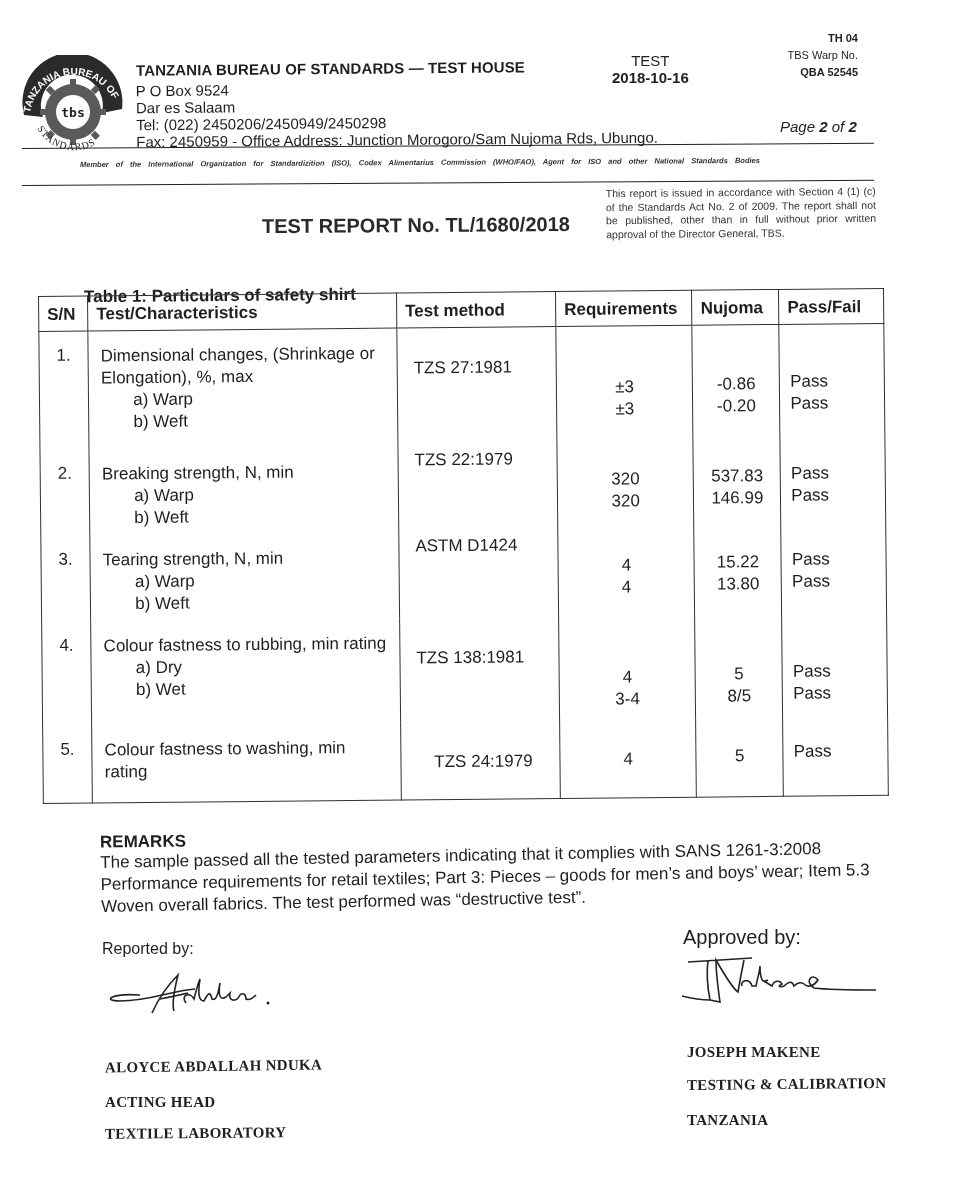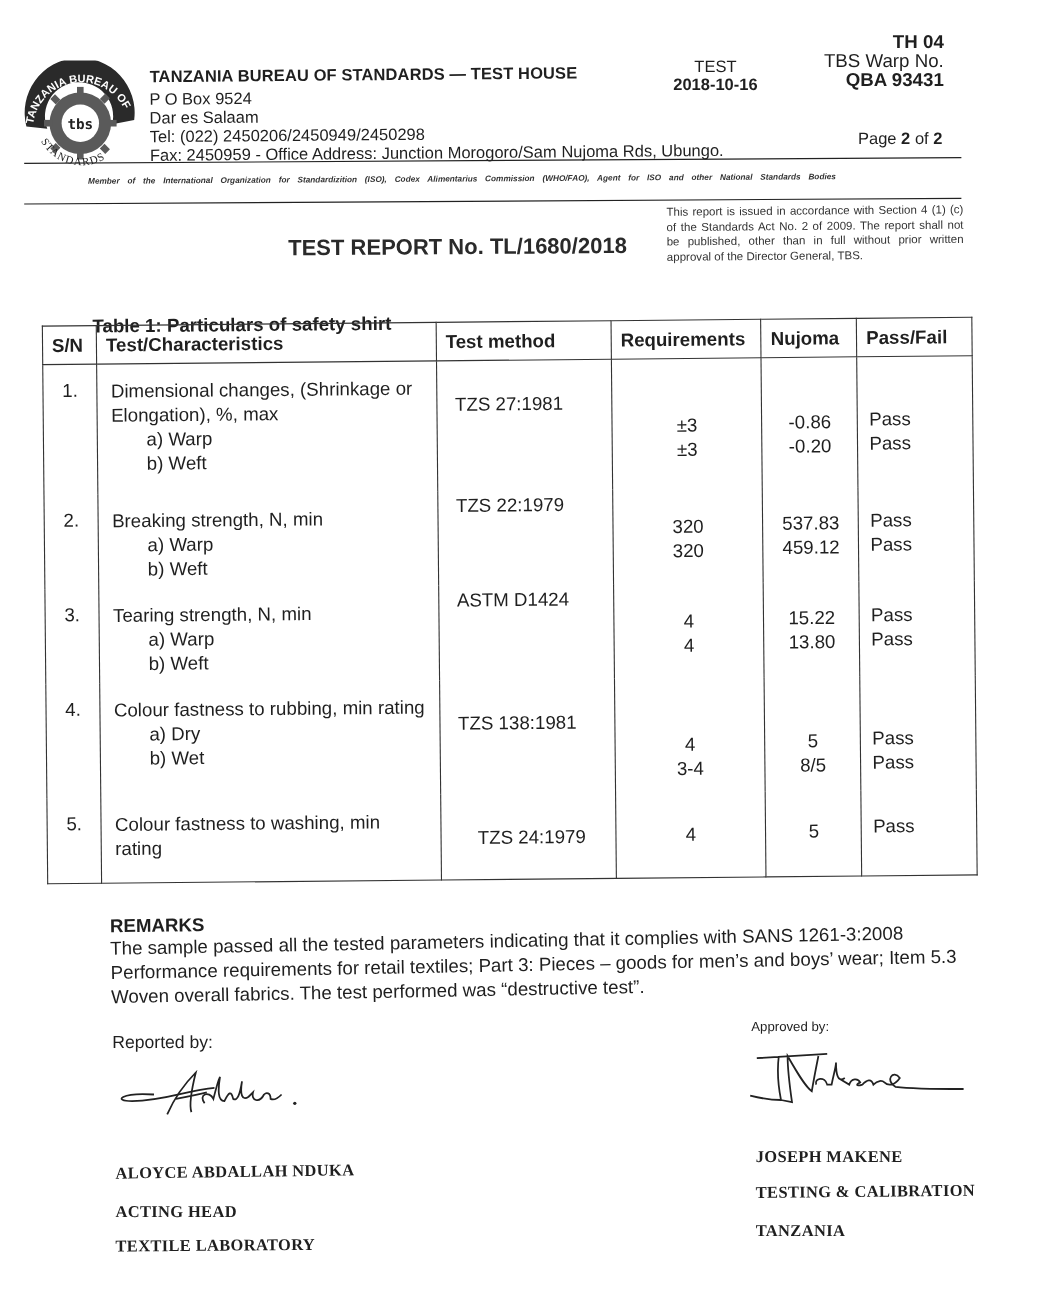--- a/index.html
+++ b/index.html
@@ -7,23 +7,23 @@
       width:958px; height:1178px; position:relative; overflow:hidden;
       font-family:"Liberation Sans", "DejaVu Sans", sans-serif; color:#1f1f1f;
     }
     .abs { position:absolute; }
     .logo { left:18px; top:55px; width:110px; height:100px; }
     .org-name { left:136px; top:60px; font-size:15px; font-weight:bold; letter-spacing:0.1px; transform:rotate(-0.5deg); }
     .org-line { font-size:15px; line-height:17px; }
     .addr { left:136px; top:80px; transform:rotate(-0.5deg); }
     .date-block { left:612px; top:52px; text-align:center; font-size:15px; line-height:17px; }
     .date-block .val { font-weight:bold; }
-    .code-block { left:745px; top:30px; text-align:right; width:113px; font-size:17px; line-height:17px; }
+    .code-block { left:745px; top:30px; text-align:right; width:113px; font-size:11px; line-height:17px; }
     .code-block .b { font-weight:bold; }
-    .page-no { left:780px; top:118px; font-size:15px; }
+    .page-no { left:780px; top:118px; font-size:15px;font-style:italic; }
     .page-no b { font-weight:bold; }
     .rule1 { left:22px; top:148px; width:852px; height:0; border-top:1.6px solid #222; transform:rotate(-0.35deg); transform-origin:left; }
     .member { left:80px; top:158px; font-size:7.5px; font-style:italic; font-weight:bold; word-spacing:5px; transform:rotate(-0.35deg); white-space:nowrap; color:#333; }
     .rule2 { left:22px; top:185px; width:852px; height:0; border-top:1.6px solid #222; transform:rotate(-0.35deg); transform-origin:left; }
     .report-title { left:262px; top:214px; font-size:20px; font-weight:bold; color:#2a2a2a; transform:rotate(-0.4deg); }
     .notice { left:606px; top:186px; width:270px; font-size:10.5px; line-height:13.5px; text-align:justify; color:#333; transform:rotate(-0.5deg); }
 
     .table-caption { left:84px; top:286px; font-size:17px; font-weight:bold; transform:rotate(-0.5deg); }
     .tbl { left:38px; top:296px; width:846px; transform:rotate(-0.55deg); transform-origin:left top; }
     table { border-collapse:collapse; width:846px; }
@@ -35,21 +35,21 @@
     td.tm { width:125px; padding:14px 10px 0 16px; }
     td.rq { width:124px; text-align:center; }
     td.rs { width:80px; text-align:center; }
     td.pf { width:88px; padding-left:10px; }
     .sub { padding-left:32px; display:block; }
     .val-stack { line-height:22px; }
 
     .remarks-h { left:100px; top:832px; font-size:17px; font-weight:bold; transform:rotate(-0.6deg);text-align:center; }
     .remarks { left:100px; top:840px; width:790px; font-size:17px; line-height:22px; transform:rotate(-1.1deg); transform-origin:left top; }
     .rep-by { left:102px; top:940px; font-size:16px; }
-    .app-by { left:683px; top:926px; font-size:12px; }
+    .app-by { left:683px; top:926px; font-size:20px; }
     .sig { stroke:#222; stroke-width:1.6; fill:none; }
     .sign-left { left:100px; top:965px; width:210px; height:60px; }
     .sign-right { left:680px; top:952px; width:200px; height:60px; }
     .serif { font-family:"Liberation Serif", "DejaVu Serif", serif; font-weight:bold; font-size:15px; letter-spacing:0.3px; }
     .n1 { left:105px; top:1058px; transform:rotate(-0.8deg); }
     .n2 { left:105px; top:1094px; }
     .n3 { left:105px; top:1125px; transform:rotate(-0.5deg); }
     .m1 { left:687px; top:1044px; }
     .m2 { left:687px; top:1076px; transform:rotate(-0.6deg); }
     .m3 { left:687px; top:1112px; }
@@ -95,21 +95,21 @@
 </div>
 
 <div class="abs date-block">
   <div>TEST</div>
   <div class="val">2018-10-16</div>
 </div>
 
 <div class="abs code-block">
   <div class="b">TH 04</div>
   <div>TBS Warp No.</div>
-  <div class="b">QBA 93431</div>
+  <div class="b">QBA 52545</div>
 </div>
 
 <div class="abs page-no"><span>Page </span><b>2</b><span> of </span><b>2</b></div>
 
 <div class="abs rule1"></div>
 <div class="abs member">Member of  the  International  Organization  for  Standardizition  (ISO), Codex  Alimentarius Commission (WHO/FAO),  Agent  for ISO  and  other National Standards  Bodies</div>
 <div class="abs rule2"></div>
 
 <div class="abs report-title">TEST REPORT No. TL/1680/2018</div>
 <div class="abs notice">This report is issued in accordance with Section 4 (1) (c) of the Standards Act No. 2 of 2009. The report shall not be published, other than in full without prior written approval of the Director General, TBS.</div>
@@ -159,21 +159,21 @@
           <span class="sub">a)  Warp</span>
           <span class="sub">b)  Weft</span>
         </td>
         <td class="tm" style="padding-top:4px">TZS 22:1979</td>
         <td class="rq val-stack" style="padding-top:24px">
           <div>320</div>
           <div>320</div>
         </td>
         <td class="rs val-stack" style="padding-top:22px">
           <div>537.83</div>
-          <div>459.12</div>
+          <div>146.99</div>
         </td>
         <td class="pf val-stack" style="padding-top:20px">
           <div>Pass</div>
           <div>Pass</div>
         </td>
       </tr>
 
       <tr style="height:86px">
         <td class="sn">3.</td>
         <td class="ch">

